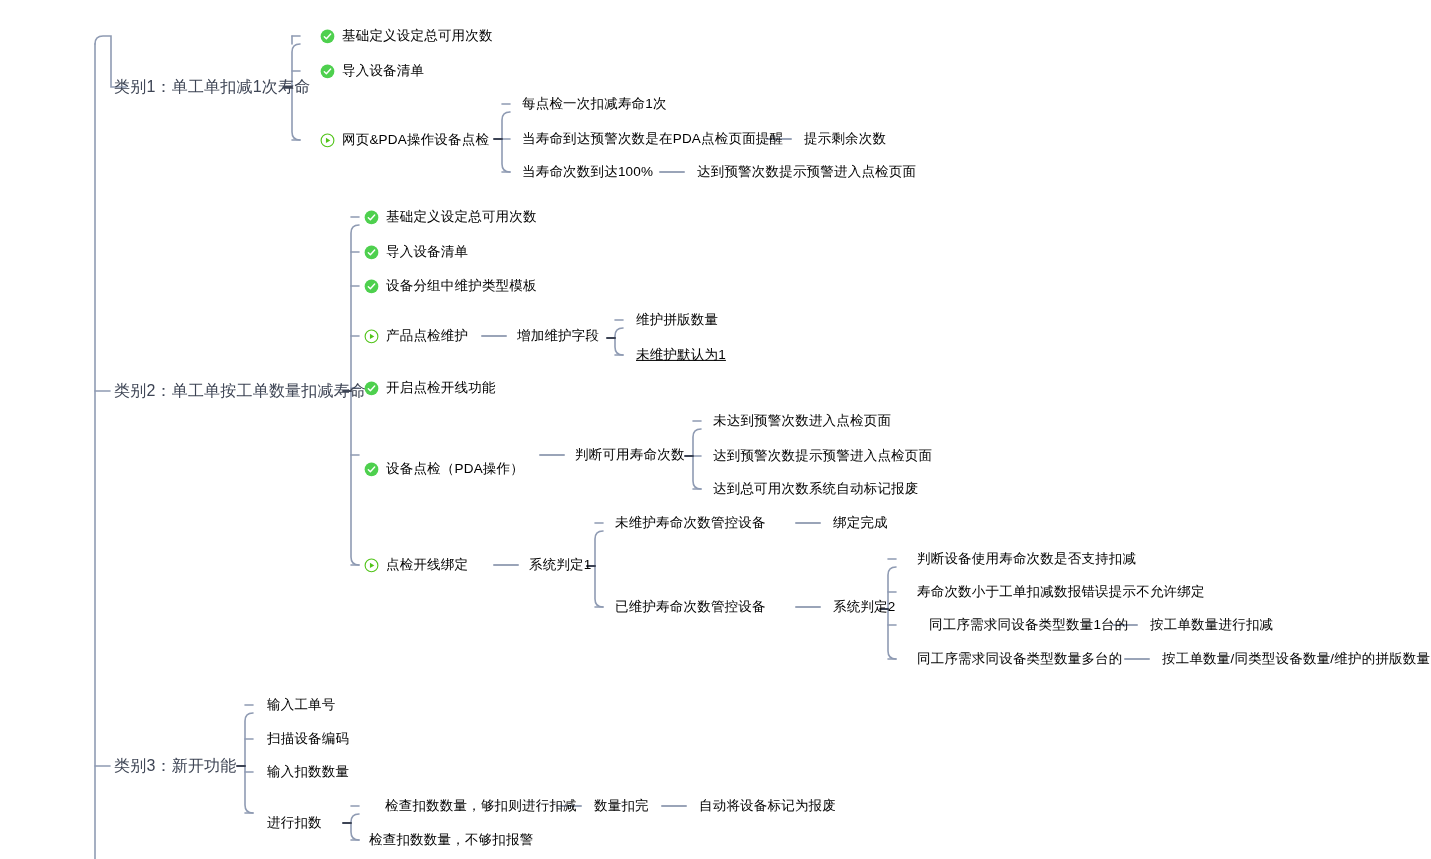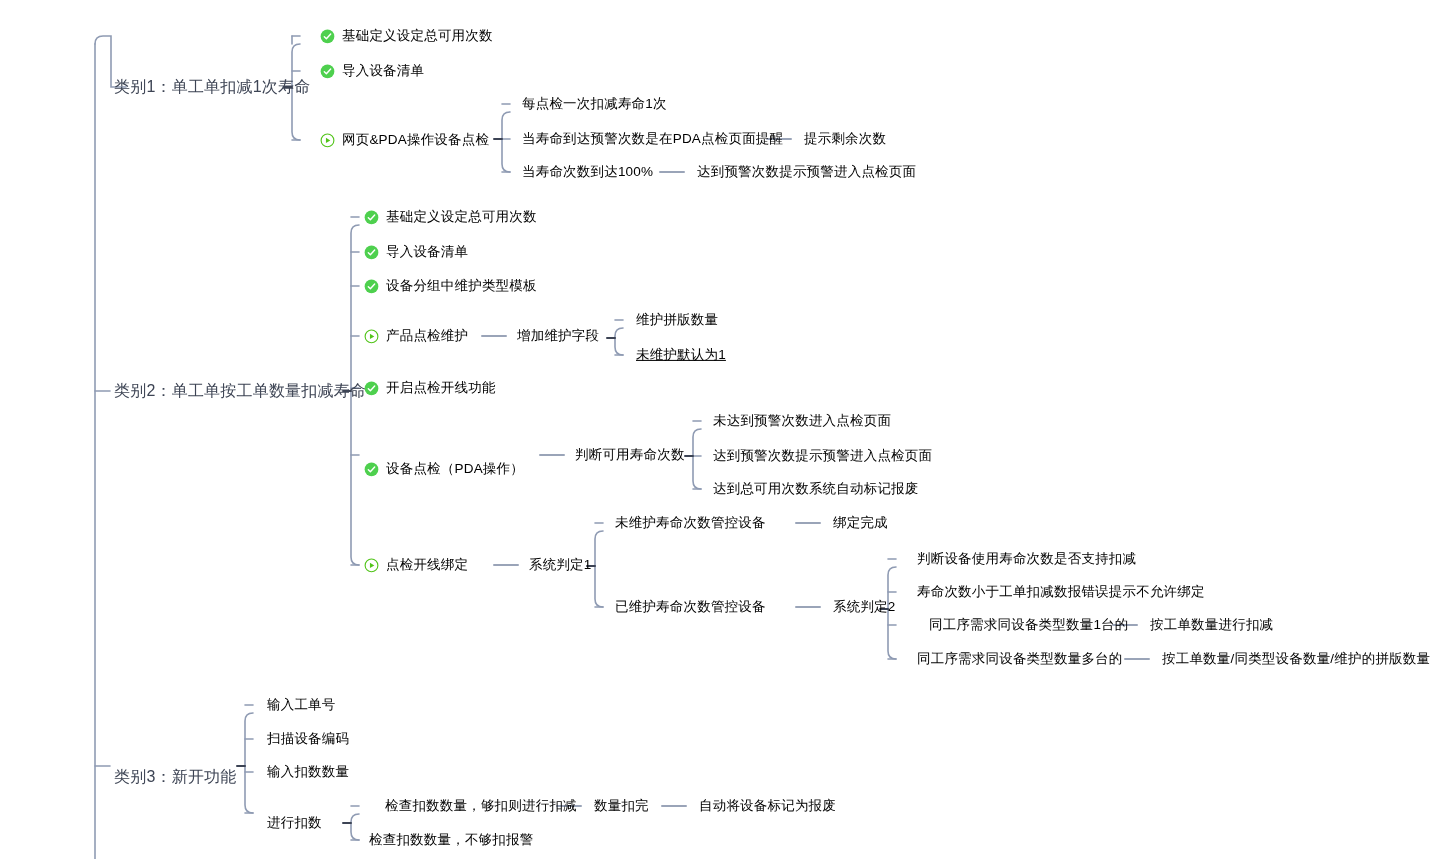--- a/index.html
+++ b/index.html
@@ -324,21 +324,21 @@
   <div class="node" style="left:1150px; top:625px;">
     <span class="label">按工单数量进行扣减</span>
   </div>
   <div class="node" style="left:917px; top:659px;">
     <span class="label">同工序需求同设备类型数量多台的</span>
   </div>
   <div class="node" style="left:1162px; top:659px;">
     <span class="label">按工单数量/同类型设备数量/维护的拼版数量</span>
   </div>
 
-  <div class="node root-cat" style="left:114px; top:766px;margin-top:11px;">
+  <div class="node root-cat" style="left:114px; top:766px;">
     <span class="label">类别3：新开功能</span>
   </div>
 
   <div class="node" style="left:267px; top:705px;">
     <span class="label">输入工单号</span>
   </div>
   <div class="node" style="left:267px; top:739px;">
     <span class="label">扫描设备编码</span>
   </div>
   <div class="node" style="left:267px; top:772px;">

